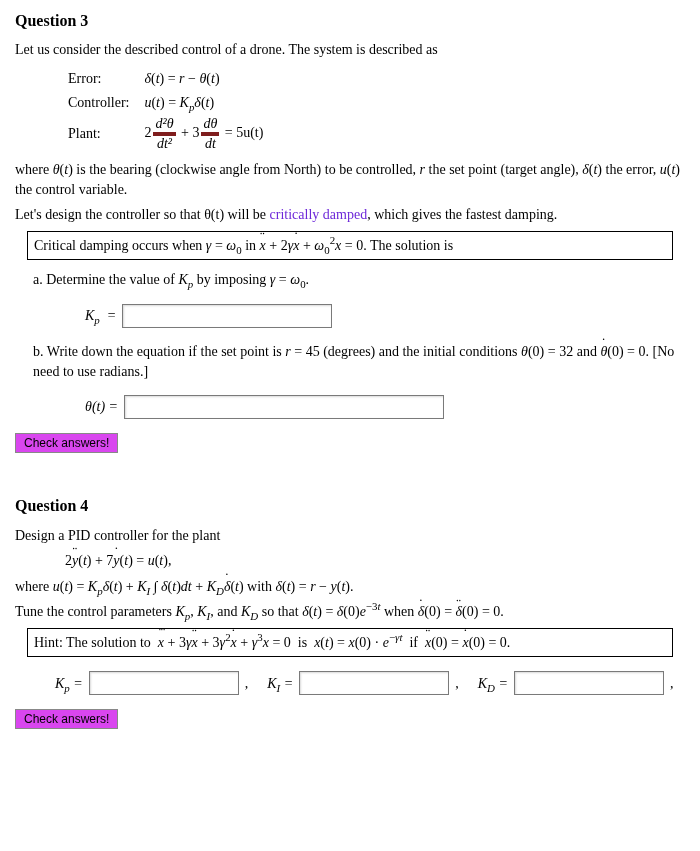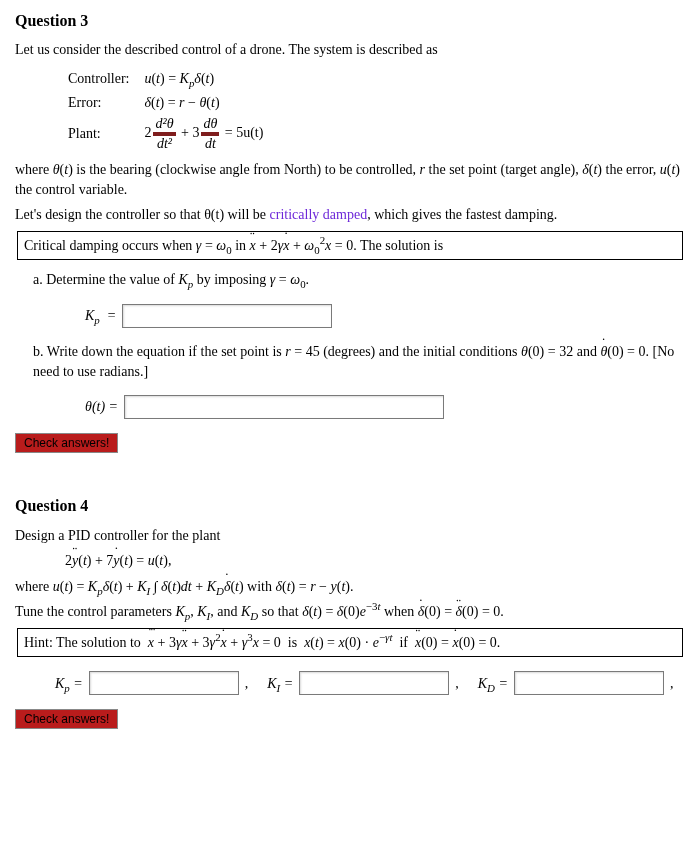--- a/index.html
+++ b/index.html
@@ -26,21 +26,21 @@
     .indent-eq {
       margin-left: 60px;
     }
     .link {
       color: #6d28d9;
       cursor: pointer;
     }
     .box {
       border: 1px solid #000;
       padding: 4px 6px;
-      margin: 6px 2px;
+      margin: 6px 12px;
     }
     .sublist {
       margin: 10px 0 10px 18px;
     }
     .ans-row {
       margin: 14px 0 14px 70px;
       display: flex;
       align-items: center;
       gap: 6px;
     }
@@ -64,21 +64,21 @@
       padding: 0 4px;
     }
     .w-med { width: 200px; }
     .w-long { width: 310px; }
     .w-short { width: 140px; }
     input[type="button"].check-btn {
       font-family: Arial, sans-serif;
       font-size: 12px;
       padding: 2px 8px;
       border: 1px solid #888;
-      background: #b91c1c;
+      background: #d946ef;
       cursor: pointer;
       text-align: right;
     }
     .frac {
       display: inline-block;
       vertical-align: middle;
       text-align: center;
       font-style: italic;
       padding: 0 2px;
     }
@@ -155,29 +155,29 @@
 </head>
 <body>
 
 <div class="heading">Question 3</div>
 
 <div class="para">Let us consider the described control of a drone. The system is described as</div>
 
 <table class="defs">
   <tbody>
       <tr>
+    <td>Error:</td>
+    <td class="math eqline">
+      <span class="math">δ</span><span class="rm">(</span><span class="math">t</span><span class="rm">) = </span><span class="math">r</span><span class="rm"> − </span><span class="math">θ</span><span class="rm">(</span><span class="math">t</span><span class="rm">)</span>
+    </td>
+  </tr>
+  <tr>
     <td>Controller:</td>
     <td class="math eqline">
       <span class="math">u</span><span class="rm">(</span><span class="math">t</span><span class="rm">) = </span><span class="math">K<sub>p</sub>δ</span><span class="rm">(</span><span class="math">t</span><span class="rm">)</span>
-    </td>
-  </tr>
-  <tr>
-    <td>Error:</td>
-    <td class="math eqline">
-      <span class="math">δ</span><span class="rm">(</span><span class="math">t</span><span class="rm">) = </span><span class="math">r</span><span class="rm"> − </span><span class="math">θ</span><span class="rm">(</span><span class="math">t</span><span class="rm">)</span>
     </td>
   </tr>
   <tr>
     <td>Plant:</td>
     <td class="math eqline">
       <span class="rm">2</span><span class="frac"><span class="num">d²θ</span><span class="den">dt²</span></span><span class="rm"> + 3</span><span class="frac"><span class="num">dθ</span><span class="den">dt</span></span><span class="rm"> = 5u(t)</span>
     </td>
   </tr>
 </tbody>
   </table>

